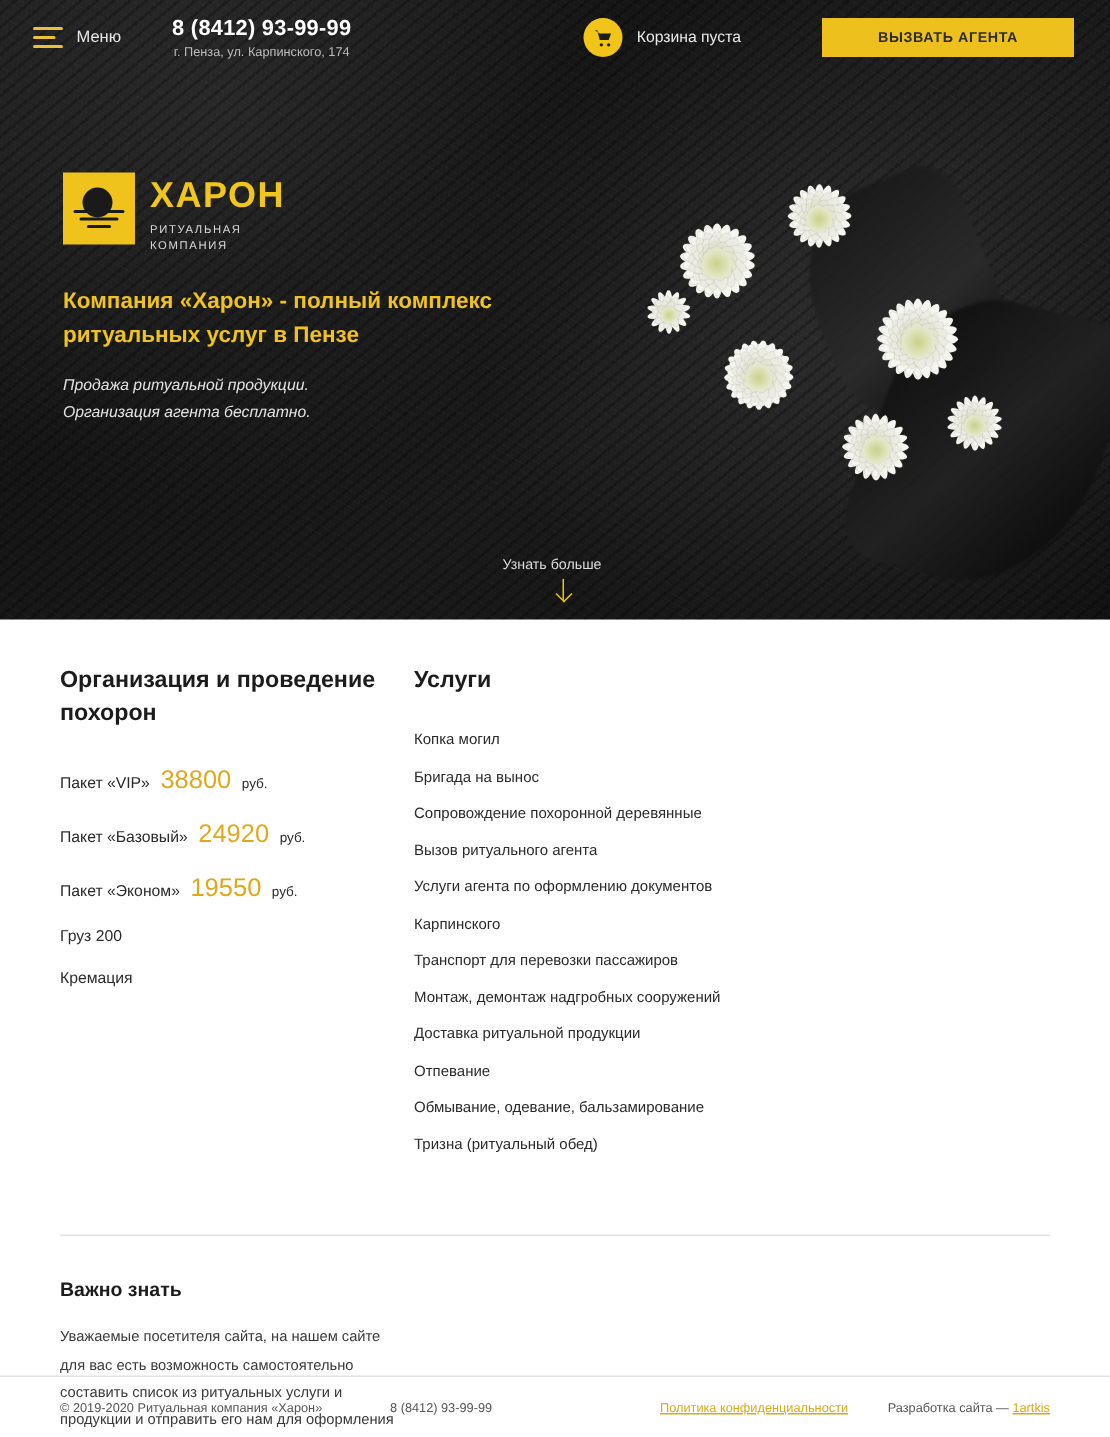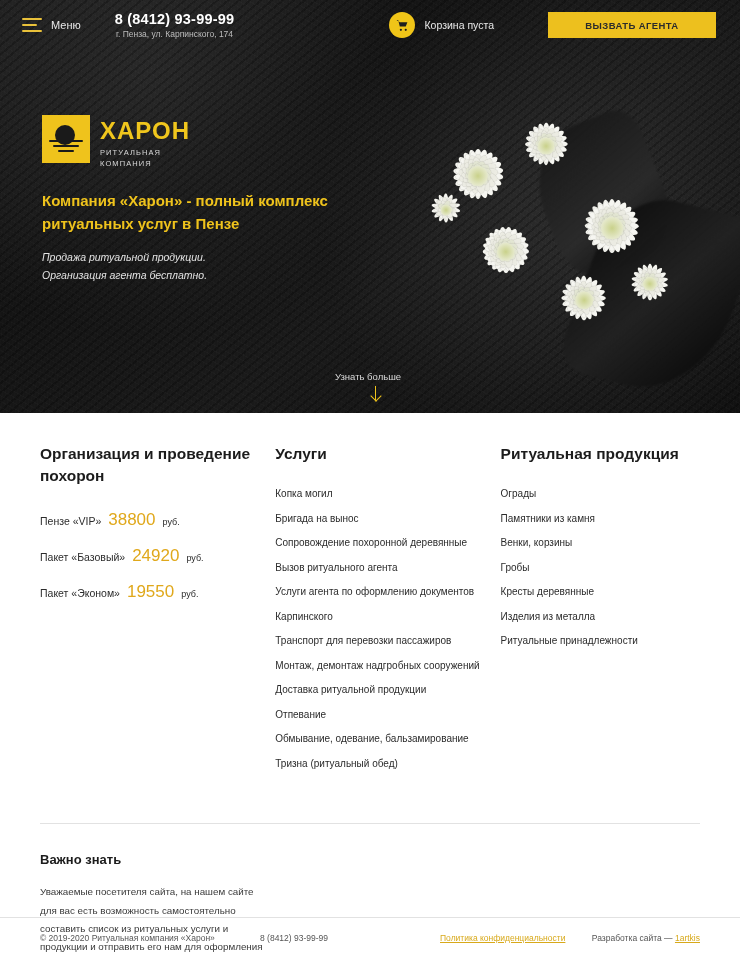--- a/index.html
+++ b/index.html
@@ -618,34 +618,38 @@
     <div class="more-arrow"></div>
   </div>
 
   <div class="content">
     <div class="cols">
 
       <div class="col-1">
         <div class="sec-title">Организация и проведение похорон</div>
         <div id="packages">
             <div class="pkg">
-              <span class="pkg-name">Пензе «VIP»</span>
+              <span class="pkg-name">Пакет «VIP»</span>
               <span class="pkg-price">38800</span>
               <span class="pkg-rub">руб.</span>
             </div>
             <div class="pkg">
               <span class="pkg-name">Пакет «Базовый»</span>
               <span class="pkg-price">24920</span>
               <span class="pkg-rub">руб.</span>
             </div>
             <div class="pkg">
               <span class="pkg-name">Пакет «Эконом»</span>
               <span class="pkg-price">19550</span>
               <span class="pkg-rub">руб.</span>
             </div>
+          </div>
+        <div id="org-items">
+            <div class="plain-item">Груз 200</div>
+            <div class="plain-item">Кремация</div>
           </div>
       </div>
 
       <div class="col-2">
         <div class="sec-title">Услуги</div>
         <ul class="svc-list" id="services">
             <li>Копка могил</li>
             <li>Бригада на вынос</li>
             <li>Сопровождение похоронной деревянные</li>
             <li>Вызов ритуального агента</li>
@@ -653,32 +657,20 @@
             <li>Карпинского</li>
             <li>Транспорт для перевозки пассажиров</li>
             <li>Монтаж, демонтаж надгробных сооружений</li>
             <li>Доставка ритуальной продукции</li>
             <li>Отпевание</li>
             <li>Обмывание, одевание, бальзамирование</li>
             <li>Тризна (ритуальный обед)</li>
           </ul>
       </div>
 
-      <div class="col-3">
-        <div class="sec-title">Ритуальная продукция</div>
-        <ul class="prod-list" id="products">
-            <li>Ограды</li>
-            <li>Памятники из камня</li>
-            <li>Венки, корзины</li>
-            <li>Гробы</li>
-            <li>Кресты деревянные</li>
-            <li>Изделия из металла</li>
-            <li>Ритуальные принадлежности</li>
-          </ul>
-      </div>
     </div>
   </div>
 
   <div class="divider"></div>
 
   <div class="important">
     <div class="imp-title">Важно знать</div>
     <div class="imp-text">Уважаемые посетителя сайта, на нашем сайте для вас есть возможность самостоятельно составить список из ритуальных услуги и продукции и отправить его нам для оформления договора. Для ознакомления с полным перечнем необходимого перейдите по ссылке.</div>
 
   </div>

